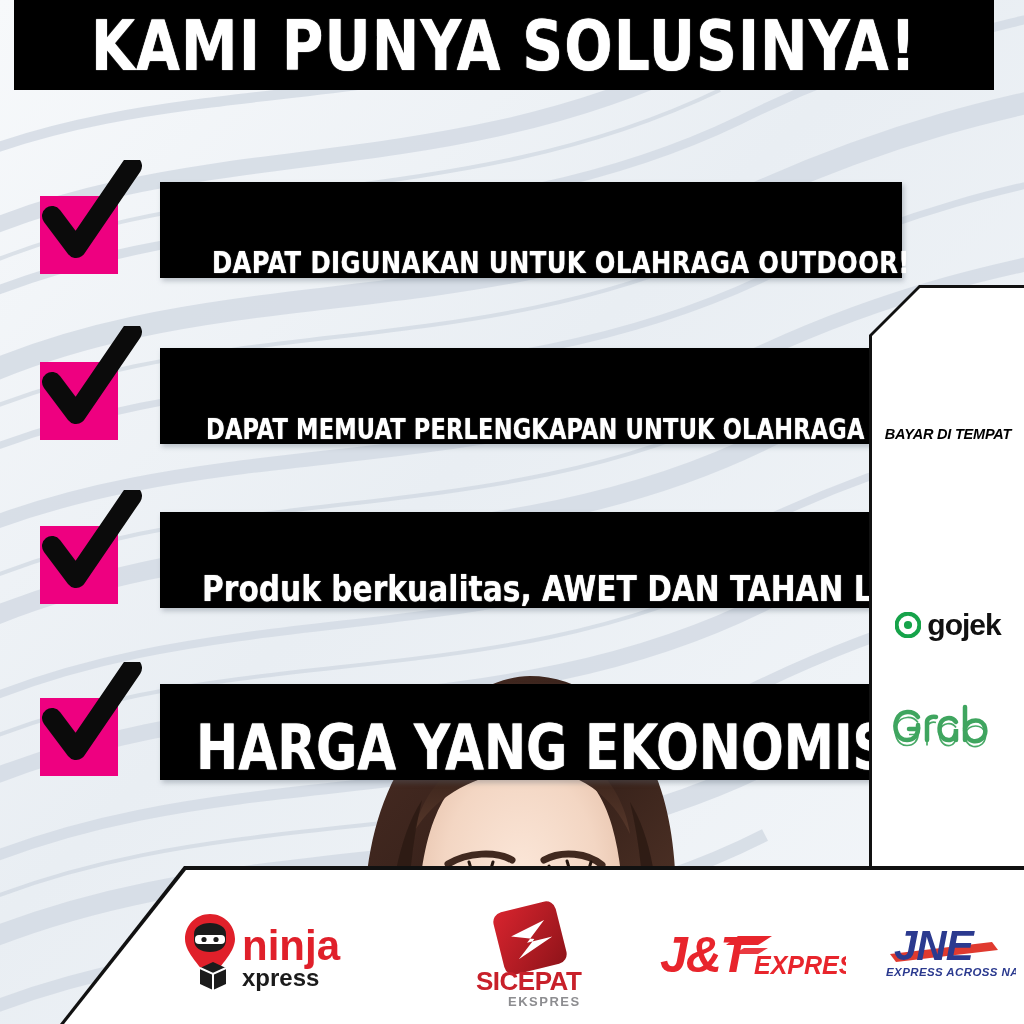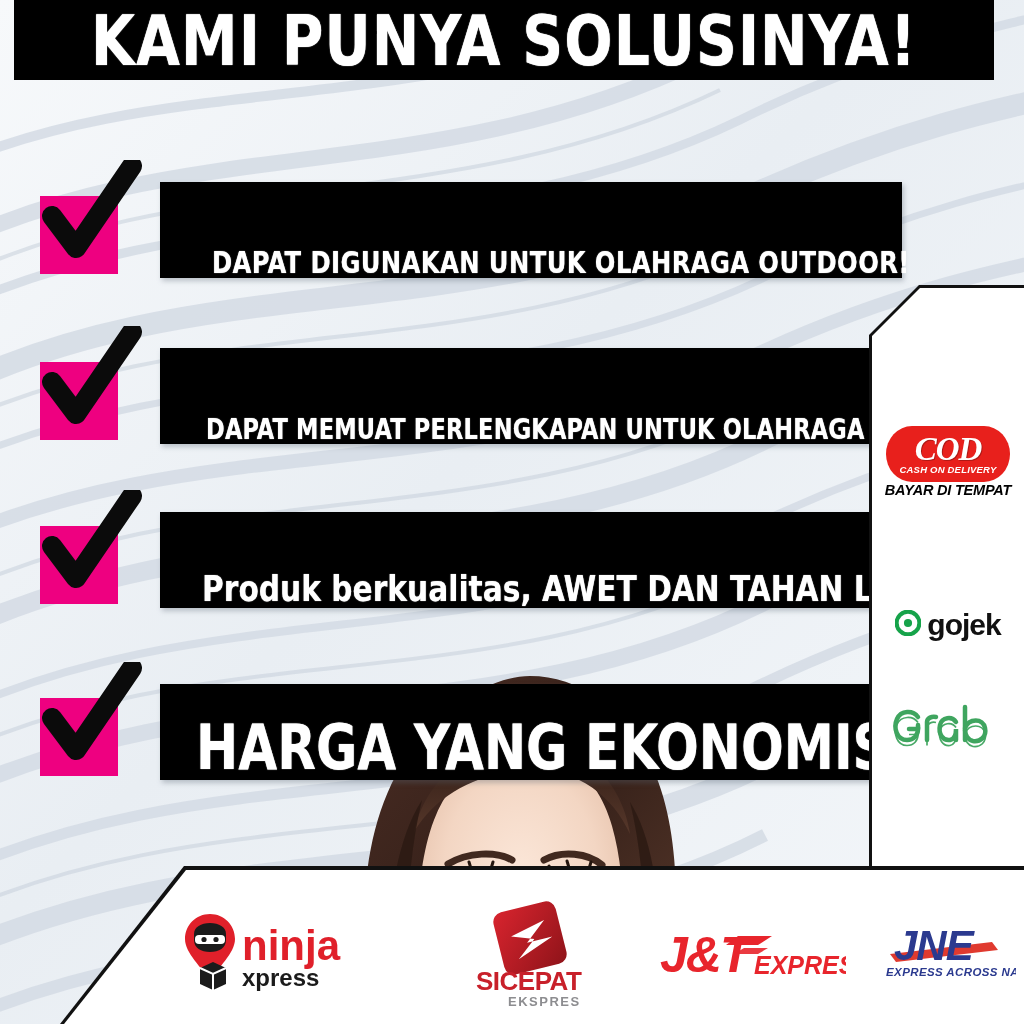--- a/index.html
+++ b/index.html
@@ -16,21 +16,21 @@
     position:absolute; inset:0;
     width:1024px; height:1024px;
     background:#f2f5f8;
     overflow:hidden;
   }
   #bg-swoosh { position:absolute; inset:0; width:100%; height:100%; }
 
   
   #header-banner {
     position:absolute;
-    left:14px; top:0px; width:980px; height:80px;
+    left:14px; top:0px; width:980px; height:90px;
     background:#000;
     display:flex; align-items:center; justify-content:center;
     z-index:6;
   }
   #header-title {
     color:#fff;
     font-family:"DejaVu Sans Condensed","Liberation Sans Narrow","Liberation Sans", sans-serif;
     font-weight:bold;
     font-size:62px;
     letter-spacing:1px;
@@ -140,21 +140,21 @@
   #cod-tagline {
     margin-top:0;
     font-weight:bold; font-style:italic;
     font-size:14.5px; color:#000000;
     letter-spacing:-.2px;
   }
 
   
   #gojek-block {
     position:absolute; left:0; top:322px; width:152px;
-    display:flex; justify-content:center;
+    display:flex; align-items:center; justify-content:center;
   }
   #gojek-mark { width:26px; height:26px; margin-right:6px; }
   #gojek-word {
     font-size:30px; font-weight:bold; color:#111;
     letter-spacing:-1px; line-height:30px;
   }
 
   
   #grab-block {
     position:absolute; left:0; top:412px; width:152px;
@@ -327,24 +327,20 @@
     </svg>
     <div class="feature-banner">
       <span class="feature-text">HARGA YANG EKONOMIS!</span>
     </div>
   </div>
 
   <div id="side-panel-edge"></div>
   <div id="side-panel">
 
     <div id="cod-block">
-      <div id="cod-badge">
-        <div id="cod-main">COD</div>
-        <div id="cod-sub">CASH ON DELIVERY</div>
-      </div>
       <div id="cod-tagline">BAYAR DI TEMPAT</div>
     </div>
 
     <div id="gojek-block">
       <svg id="gojek-mark" viewBox="0 0 32 32">
         <circle cx="16" cy="16" r="14" fill="none" stroke="#16a34a" stroke-width="5"></circle>
         <circle cx="16" cy="16" r="5" fill="#16a34a"></circle>
       </svg>
       <span id="gojek-word">gojek</span>
     </div>

